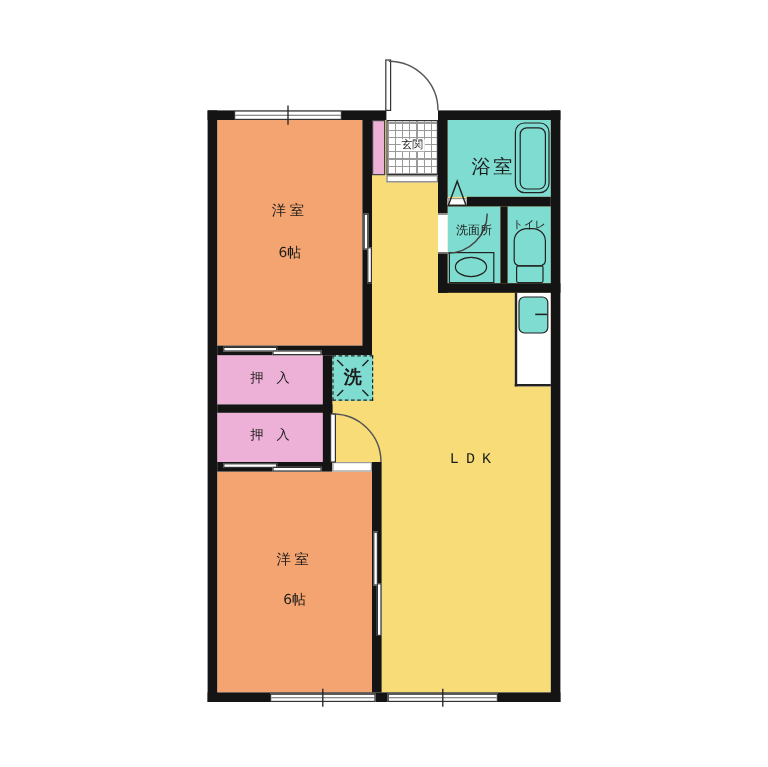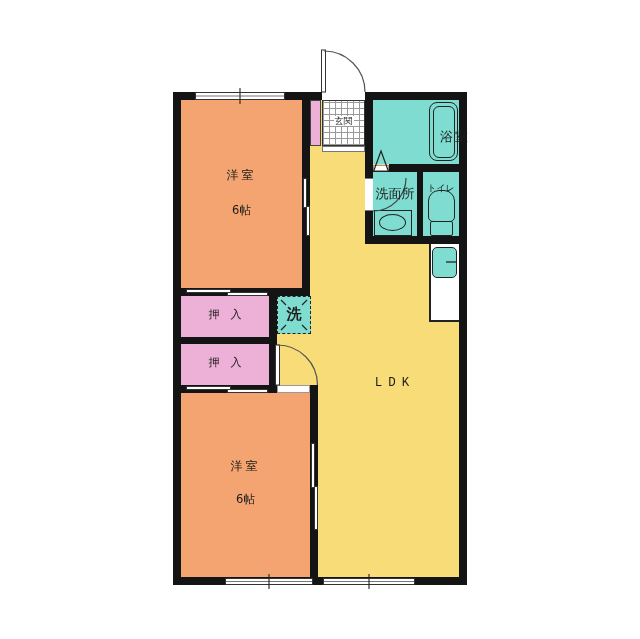--- a/index.html
+++ b/index.html
@@ -111,19 +111,19 @@
     <path d="M456,262 H446" stroke="#222" stroke-width="1.3"></path>
   </svg>
 
   <div class="lbl" style="left:181px;top:169px;width:121px;font-size:12px;letter-spacing:3px;">洋室</div>
   <div class="lbl" style="left:181px;top:204px;width:121px;font-size:11.5px;">6帖</div>
   <div class="lbl" style="left:181px;top:460px;width:129px;font-size:12px;letter-spacing:3px;">洋室</div>
   <div class="lbl" style="left:181px;top:493px;width:129px;font-size:11.5px;">6帖</div>
   <div class="lbl" style="left:181px;top:309px;width:88px;font-size:11px;">押　入</div>
   <div class="lbl" style="left:181px;top:357px;width:88px;font-size:11px;">押　入</div>
   <div class="lbl" style="left:322px;top:117px;width:43px;font-size:9px;"><span style="background:#fff;padding:0 1px;">玄関</span></div>
-  <div class="lbl" style="left:373px;top:130px;width:76px;font-size:13px;letter-spacing:2px;margin-left:44px;">浴室</div>
-  <div class="lbl" style="left:373px;top:187px;width:44px;font-size:13px;">洗面所</div>
+  <div class="lbl" style="left:373px;top:130px;width:76px;font-size:16px;letter-spacing:2px;">浴室</div>
+  <div class="lbl" style="left:373px;top:187px;width:44px;font-size:10px;">洗面所</div>
   <div class="lbl" style="left:423px;top:184px;width:36px;font-size:9px;">トイレ</div>
   <div class="lbl" style="left:277px;top:306px;width:34px;font-size:15px;font-weight:600;">洗</div>
   <div class="lbl" style="left:345px;top:377px;width:100px;font-size:12.5px;letter-spacing:6px;font-family:Liberation Mono, monospace;">LDK</div>
 
 </div>
 
 </body></html>

